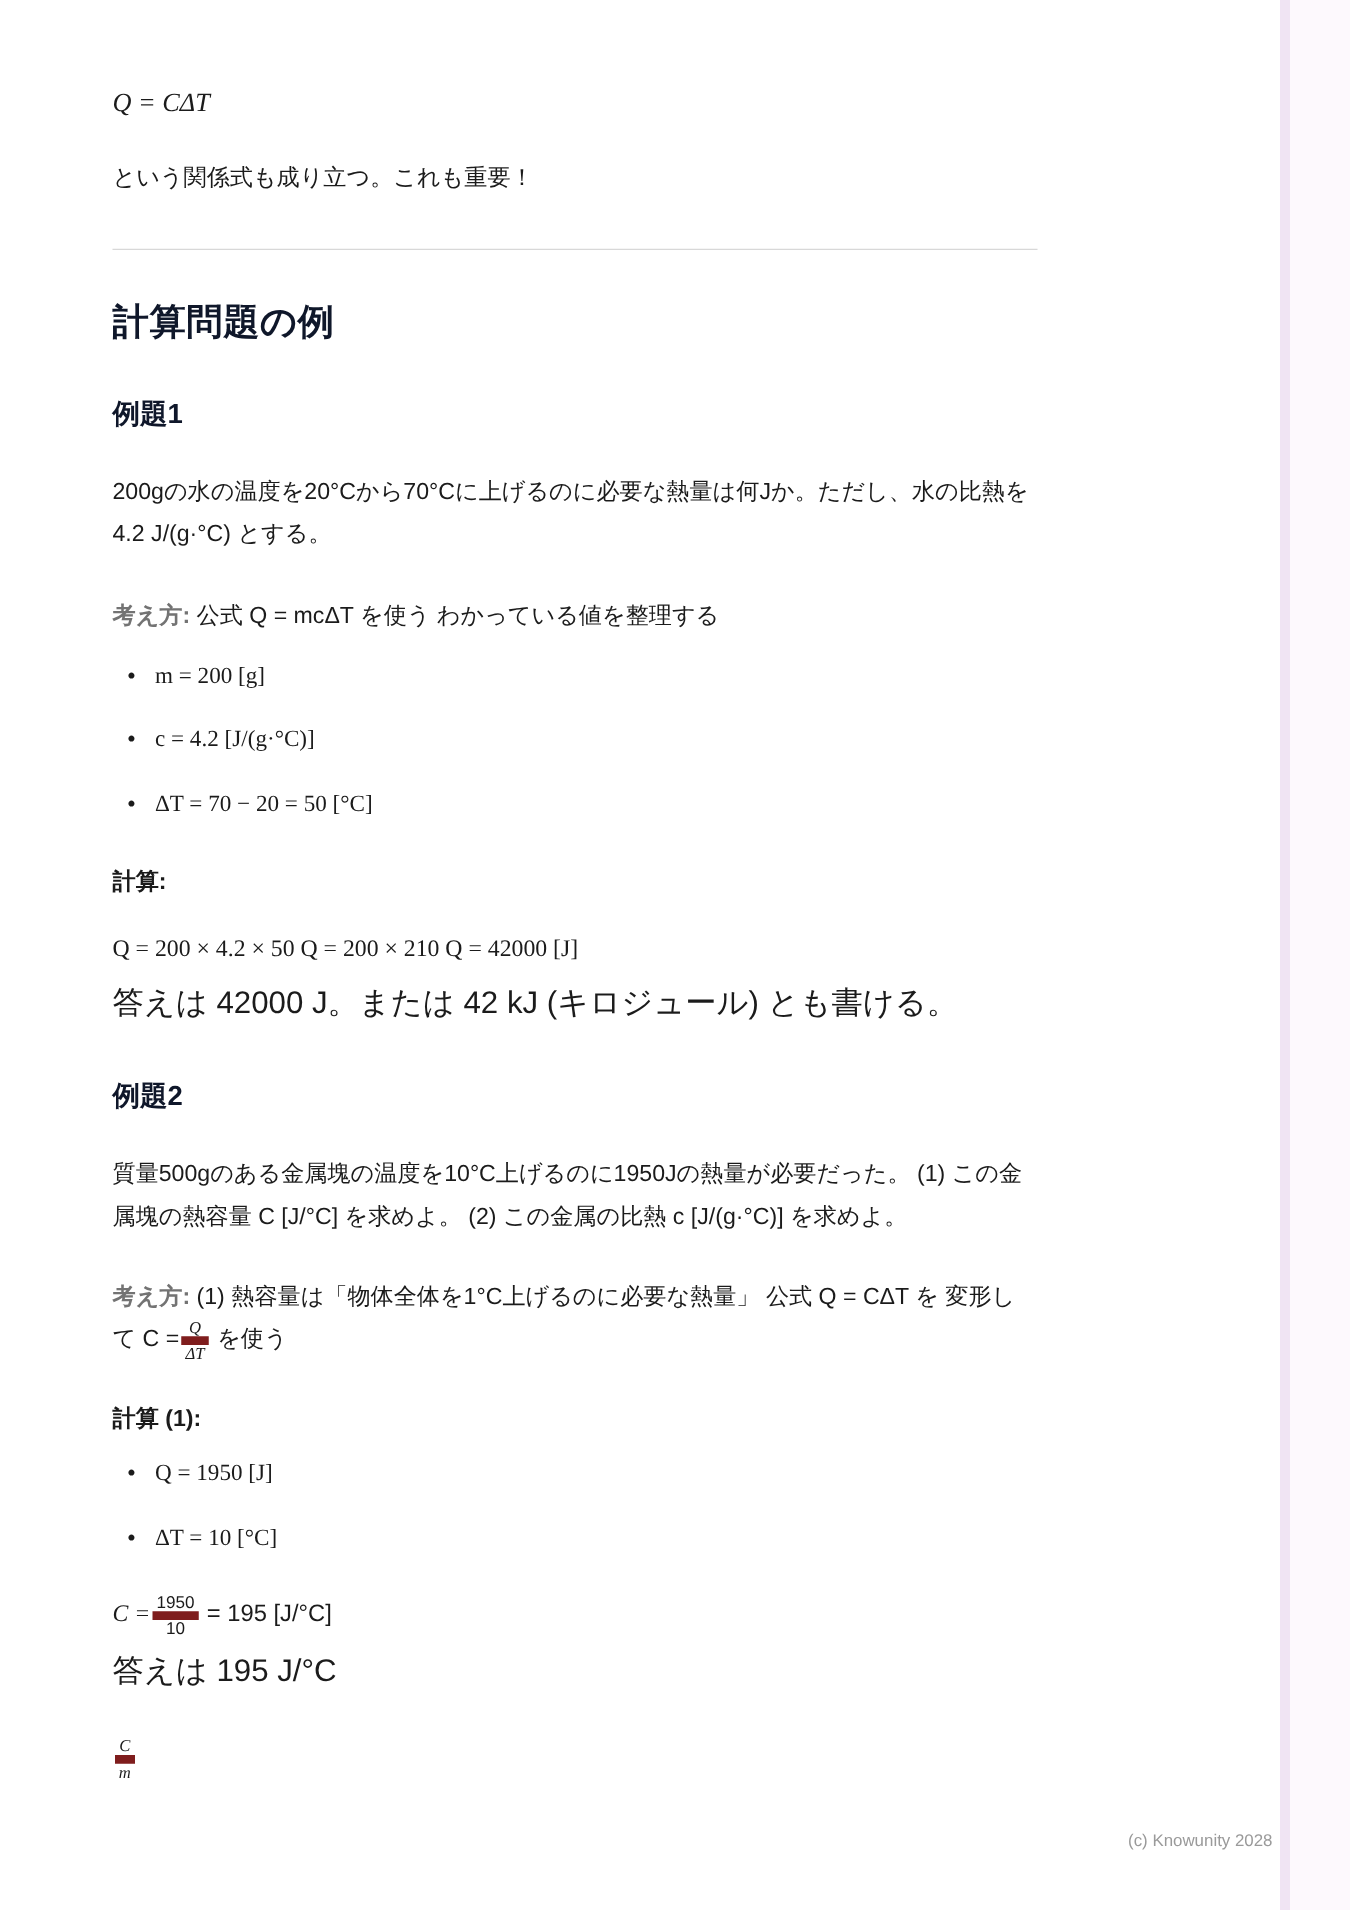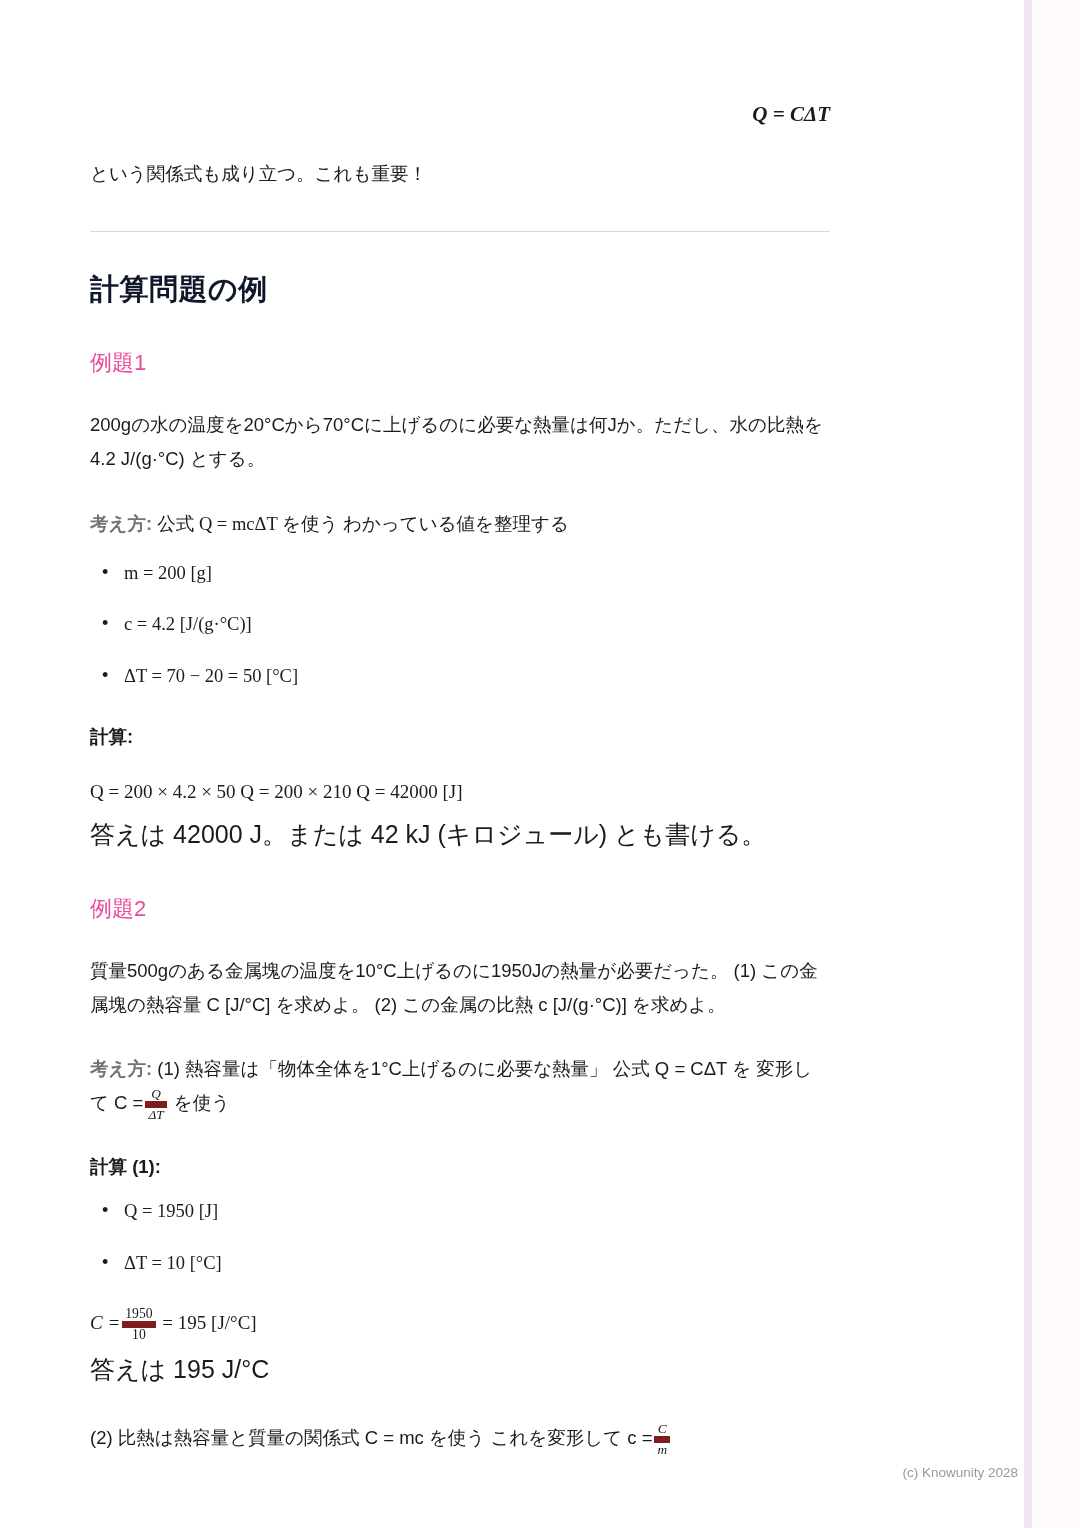--- a/index.html
+++ b/index.html
@@ -37,27 +37,26 @@
     height: 100%;
     background: #f0e4f3;
   }
   .content {
     position: absolute;
     left: 90px;
     top: 0;
     width: 740px;
   }
   .formula-center {
-    text-align: right;
-    margin-top: 102px;
+    text-align: left;
+    margin-top: 70px;
     font-family: "Liberation Serif", serif;
     font-size: 21px;
     font-style: italic;
     color: #1b1b1b;
-    font-weight: bold;
   }
   p.body-text {
     font-size: 18.5px;
     line-height: 1.85;
     margin: 30px 0 0 0;
     color: #1b1b1b;
   }
   .divider {
     border: 0;
     border-top: 1px solid #d8d8d8;
@@ -66,22 +65,22 @@
   }
   h2.section-title {
     font-size: 29px;
     font-weight: bold;
     color: #0f172a;
     margin: 38px 0 0 0;
     letter-spacing: 0.5px;
   }
   h3.sub-title {
     font-size: 22px;
-    font-weight: normal;
-    color: #ec4899;
+    font-weight: bold;
+    color: #0f172a;
     margin: 38px 0 0 0;
   }
   .label-bold {
     font-weight: bold;
     color: #737373;
   }
   ul.bullets {
     margin: 18px 0 0 0;
     padding-left: 34px;
     list-style: none;
@@ -100,21 +99,21 @@
     top: -1px;
     font-family: "Liberation Sans", sans-serif;
     font-size: 18px;
     color: #1b1b1b;
   }
   .mathit {
     font-family: "Liberation Serif", serif;
     font-style: italic;
   }
   .mathrm {
-    font-family: Liberation Serif, serif;
+    font-family: Liberation Sans, sans-serif;
     font-style: normal;
   }
   .calc-line {
     font-family: "Liberation Serif", serif;
     font-size: 19px;
     margin: 28px 0 0 0;
     line-height: 1.6;
   }
   .ans-line {
     font-size: 25px;
@@ -211,21 +210,21 @@
       <li>ΔT = 10 [°C]</li>
     </ul>
 
     <p class="calc-line">
       <span class="mathit">C =</span><span class="frac"><span class="num mathrm">1950</span><span class="den mathrm">10</span></span>
       <span class="mathrm">= 195 [J/°C]</span>
     </p>
     <p class="ans-line">答えは 195 J/°C</p>
 
     <p class="body-text">
-      <span>(2) 比熱は熱容量と質量の関係式 C = mc を使う これを変形して c =</span><span class="frac"><span class="num mathit">C</span><span class="den mathit">m</span></span>
+      <span class="frac"><span class="num mathit">C</span><span class="den mathit">m</span></span>
     </p>
 
 
   </div>
 
   <div class="footer-credit">(c) Knowunity 2028</div>
 
 </div>
 
 </body></html>

